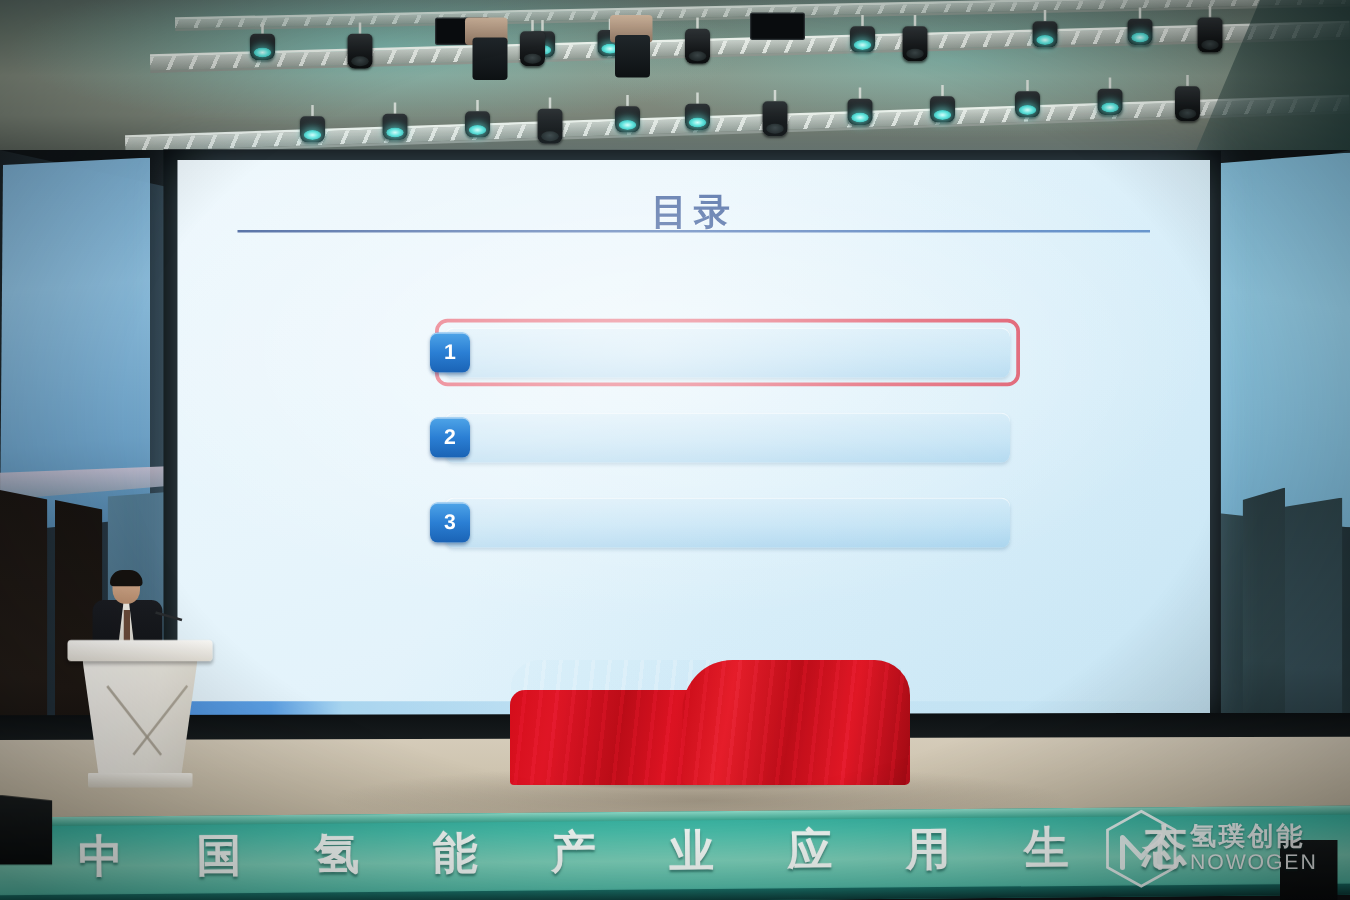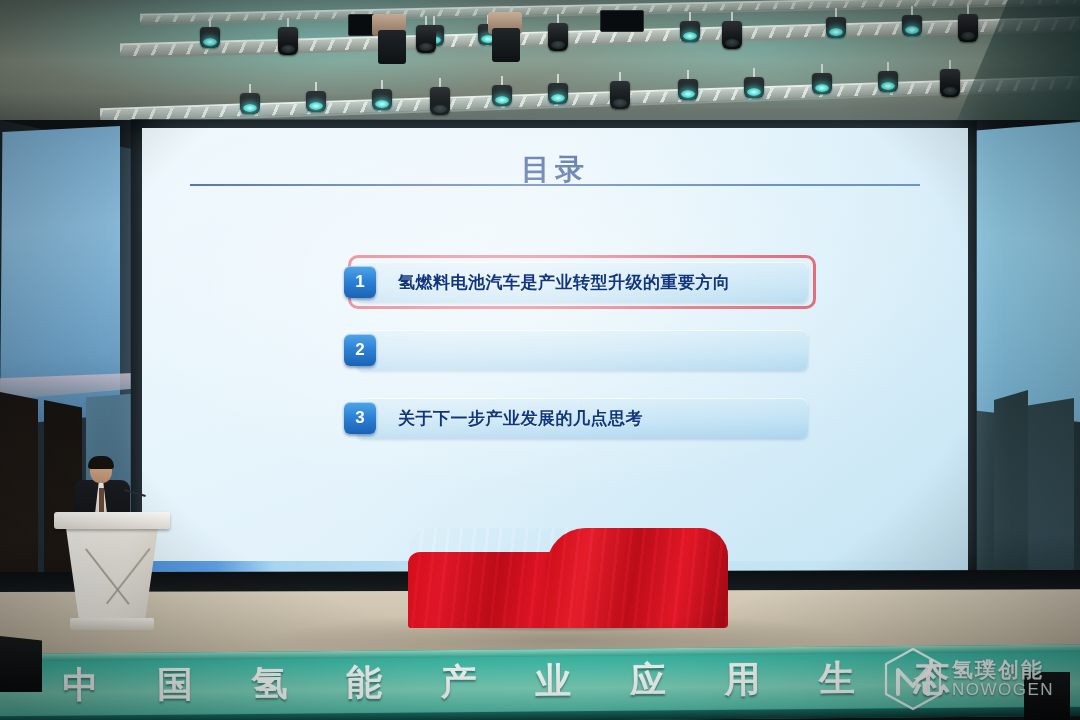--- a/index.html
+++ b/index.html
@@ -507,32 +507,30 @@
 
     <div class="slide-title">目录</div>
     <div class="title-rule"></div>
 
     <div class="toc">
 
       <div class="toc-item">
         <div class="toc-body"></div>
         <div class="toc-highlight"></div>
         <div class="toc-num">1</div>
-        <div class="toc-text">氢燃料电池汽车是产业转型升级的重要方向</div>
       </div>
 
       <div class="toc-item">
         <div class="toc-body"></div>
         <div class="toc-num">2</div>
       </div>
 
       <div class="toc-item">
         <div class="toc-body"></div>
         <div class="toc-num">3</div>
-        <div class="toc-text">关于下一步产业发展的几点思考</div>
       </div>
 
     </div>
 
     <div class="slide-footer"></div>
     <div class="screen-sheen"></div>
   </div>
 
   <div class="stage-floor"></div>
   <div class="stage-floor-front"></div>

